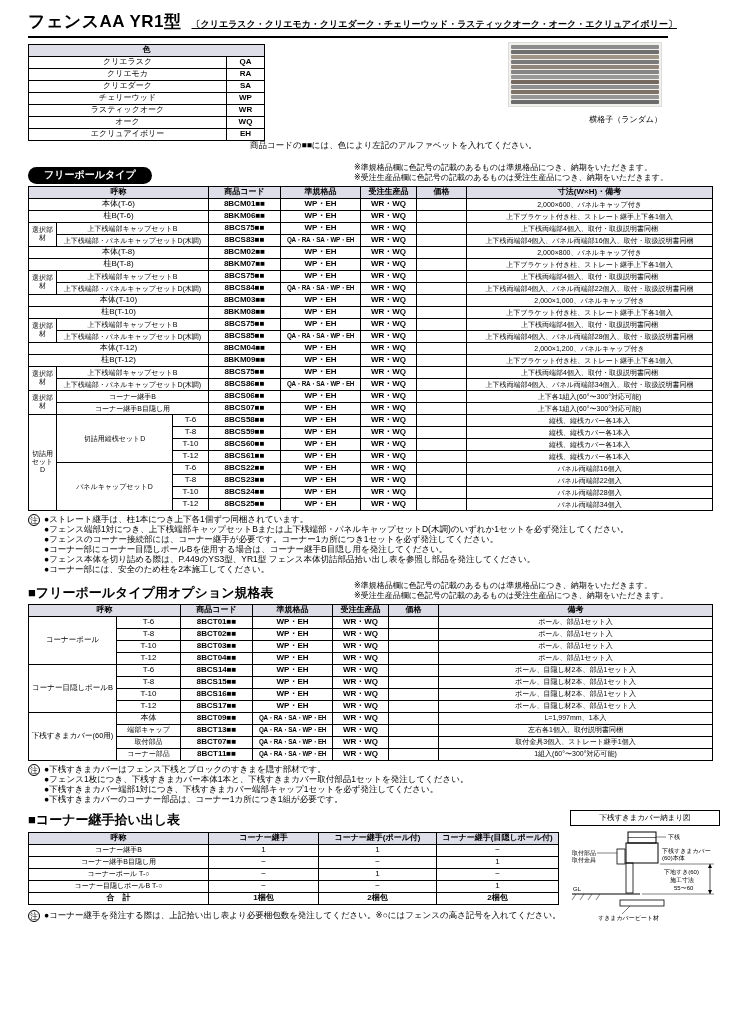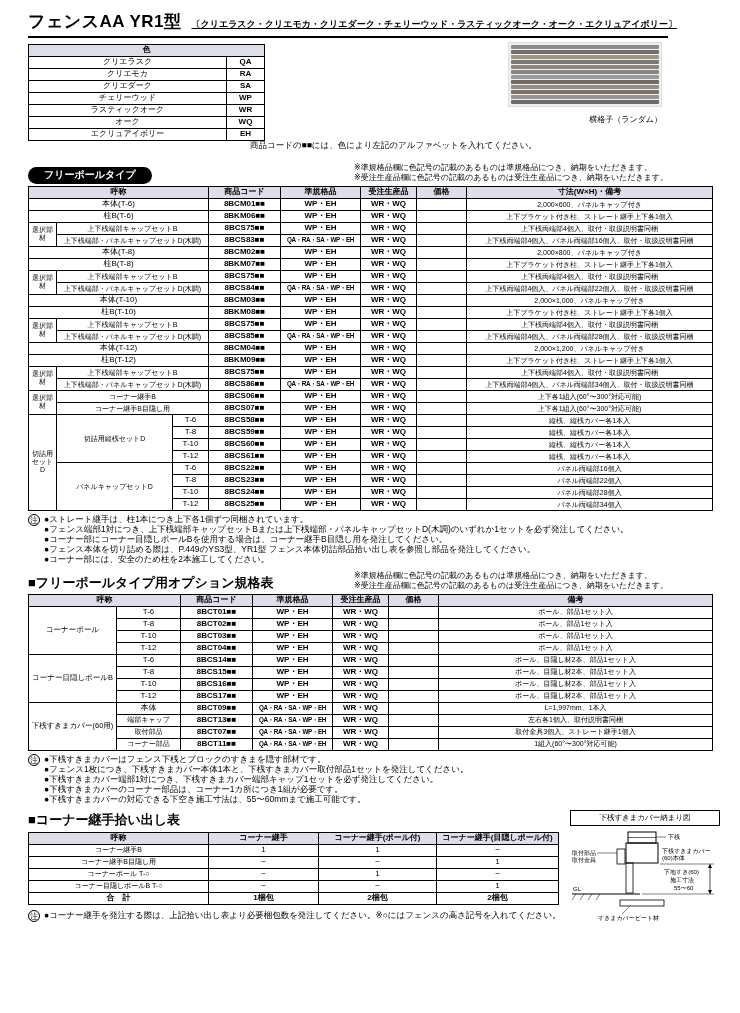--- a/index.html
+++ b/index.html
@@ -372,20 +372,21 @@
           <td class="rem">パネル両端部34個入</td>
         </tr>
       </tbody>
     </table>
 
   <div class="notes">
     <span class="chu">注</span>
     <div class="note-lines">
         <div>●ストレート継手は、柱1本につき上下各1個ずつ同梱されています。</div>
         <div>●フェンス端部1対につき、上下桟端部キャップセットBまたは上下桟端部・パネルキャップセットD(木調)のいずれか1セットを必ず発注してください。</div>
+        <div>●フェンスのコーナー接続部には、コーナー継手が必要です。コーナー1カ所につき1セットを必ず発注してください。</div>
         <div>●コーナー部にコーナー目隠しポールBを使用する場合は、コーナー継手B目隠し用を発注してください。</div>
         <div>●フェンス本体を切り詰める際は、P.449のYS3型、YR1型 フェンス本体切詰部品拾い出し表を参照し部品を発注してください。</div>
         <div>●コーナー部には、安全のため柱を2本施工してください。</div>
       </div>
   </div>
 
   <div class="sec-head">
     <span class="sec-label">■フリーポールタイプ用オプション規格表</span>
     <div class="sec-notes">
         <div>※準規格品欄に色記号の記載のあるものは準規格品につき、納期をいただきます。</div>
@@ -516,21 +517,20 @@
       </tbody>
     </table>
 
   <div class="notes">
     <span class="chu">注</span>
     <div class="note-lines">
         <div>●下桟すきまカバーはフェンス下桟とブロックのすきまを隠す部材です。</div>
         <div>●フェンス1枚につき、下桟すきまカバー本体1本と、下桟すきまカバー取付部品1セットを発注してください。</div>
         <div>●下桟すきまカバー端部1対につき、下桟すきまカバー端部キャップ1セットを必ず発注してください。</div>
         <div>●下桟すきまカバーのコーナー部品は、コーナー1カ所につき1組が必要です。</div>
-        <div>●下桟すきまカバーの対応できる下空き施工寸法は、55〜60mmまで施工可能です。</div>
       </div>
   </div>
 
   <div class="bottom-row">
     <div class="bottom-left">
       <span class="sec-label">■コーナー継手拾い出し表</span>
       <table class="dtable corner-table" style="width: 530px;">
           <colgroup>
             <col style="width: 180px;">
             <col style="width: 110px;">

